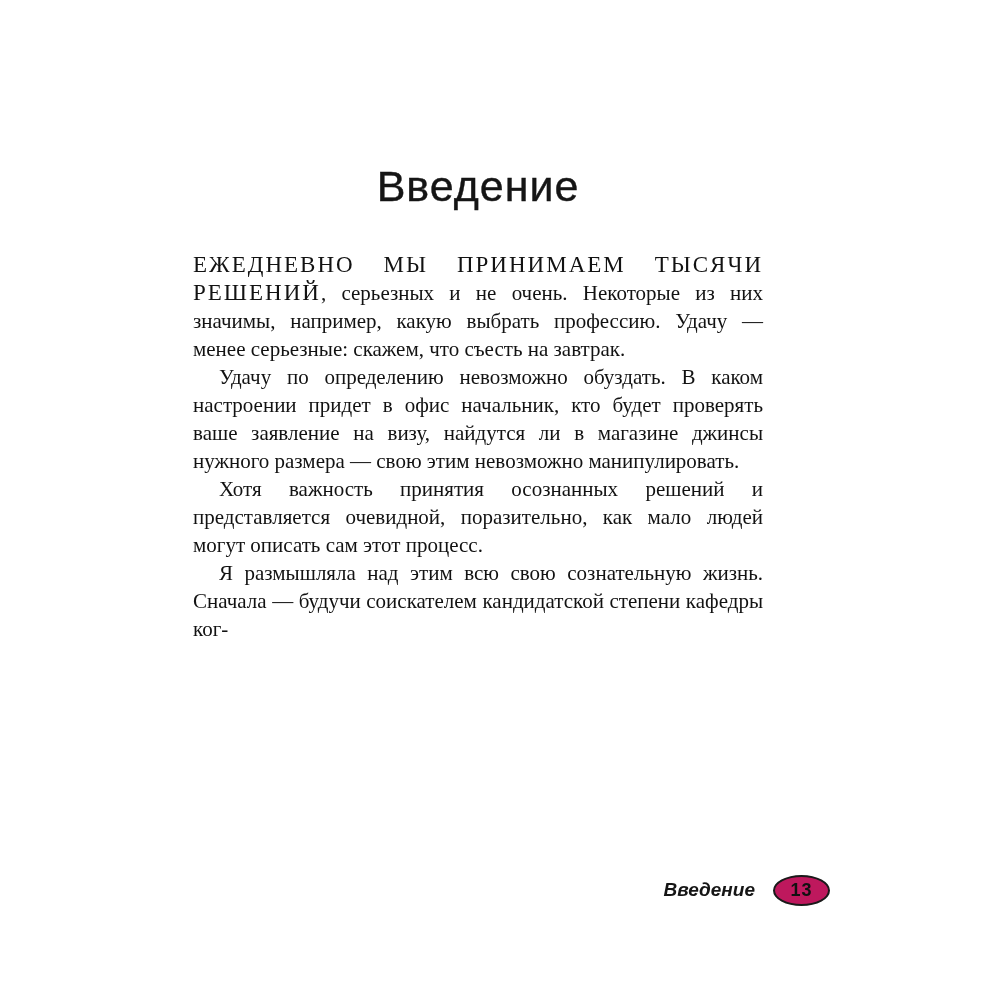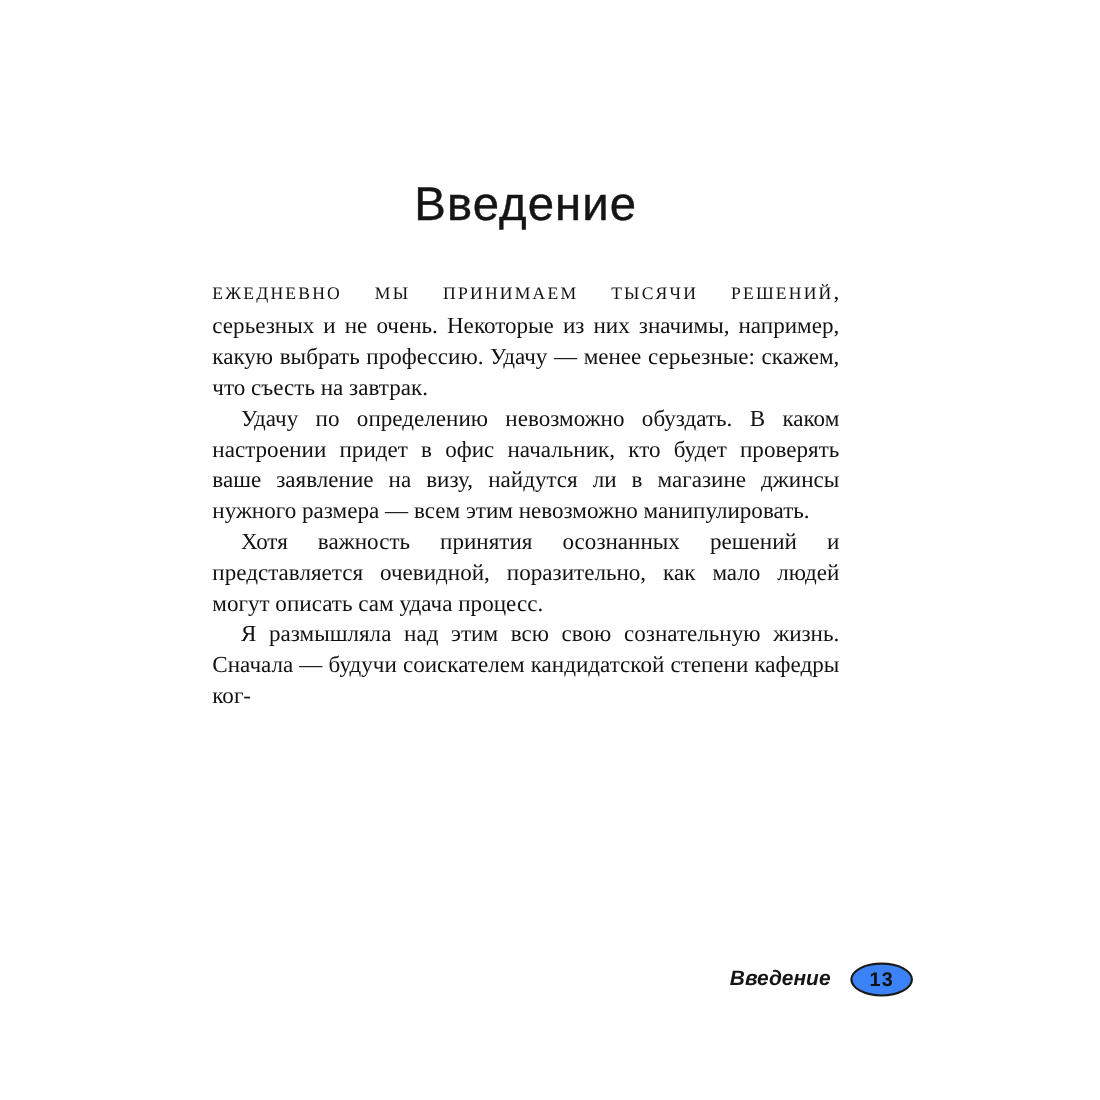--- a/index.html
+++ b/index.html
@@ -43,21 +43,21 @@
   }
   .text-block p {
     margin: 0;
     text-indent: 26px;
   }
   .text-block p.first {
     text-indent: 0;
   }
   .lead-smallcaps {
     text-transform: uppercase;
-    font-size: 16px;
+    font-size: 23px;
     letter-spacing: 2px;
   }
   .page-footer {
     position: absolute;
     top: 872px;
     left: 0;
     width: 830px;
     height: 36px;
     display: flex;
     justify-content: flex-end;
@@ -73,43 +73,43 @@
   }
   .page-number-badge {
     box-sizing: border-box;
     width: 57px;
     height: 31px;
     border: 2.5px solid #1a1a1a;
     border-radius: 50%;
     display: flex;
     align-items: center;
     justify-content: center;
-    background: #3b82f6;
+    background: #be185d;
   }
   .page-number {
     font-family: "Liberation Sans", sans-serif;
     font-weight: bold;
     font-size: 18px;
     color: #111111;
     letter-spacing: 1px;
   }
 </style>
 </head>
 <body>
 
 <div class="book-page">
 
   <h1 class="page-title">Введение</h1>
 
   <div class="text-block">
     <p class="first">
       <span class="lead-smallcaps">Ежедневно мы принимаем тысячи решений</span><span>, серьезных и не очень. Некоторые из них значимы, например, какую выбрать профессию. Удачу — менее серьезные: скажем, что съесть на завтрак.</span>
     </p>
-    <p>Удачу по определению невозможно обуздать. В каком настрое­нии придет в офис начальник, кто будет проверять ваше заявле­ние на визу, найдутся ли в магазине джинсы нужного размера — всем этим невозможно манипулировать.</p>
-    <p>Хотя важность принятия осознанных решений и представля­ется очевидной, поразительно, как мало людей могут описать сам удача процесс.</p>
+    <p>Удачу по определению невозможно обуздать. В каком настрое­нии придет в офис начальник, кто будет проверять ваше заявле­ние на визу, найдутся ли в магазине джинсы нужного размера — свою этим невозможно манипулировать.</p>
+    <p>Хотя важность принятия осознанных решений и представля­ется очевидной, поразительно, как мало людей могут описать сам этот процесс.</p>
     <p>Я размышляла над этим всю свою сознательную жизнь. Сна­чала — будучи соискателем кандидатской степени кафедры ког-</p>
   </div>
 
   <div class="page-footer">
     <span class="running-title">Введение</span>
     <span class="page-number-badge">
       <span class="page-number">13</span>
     </span>
   </div>
 

